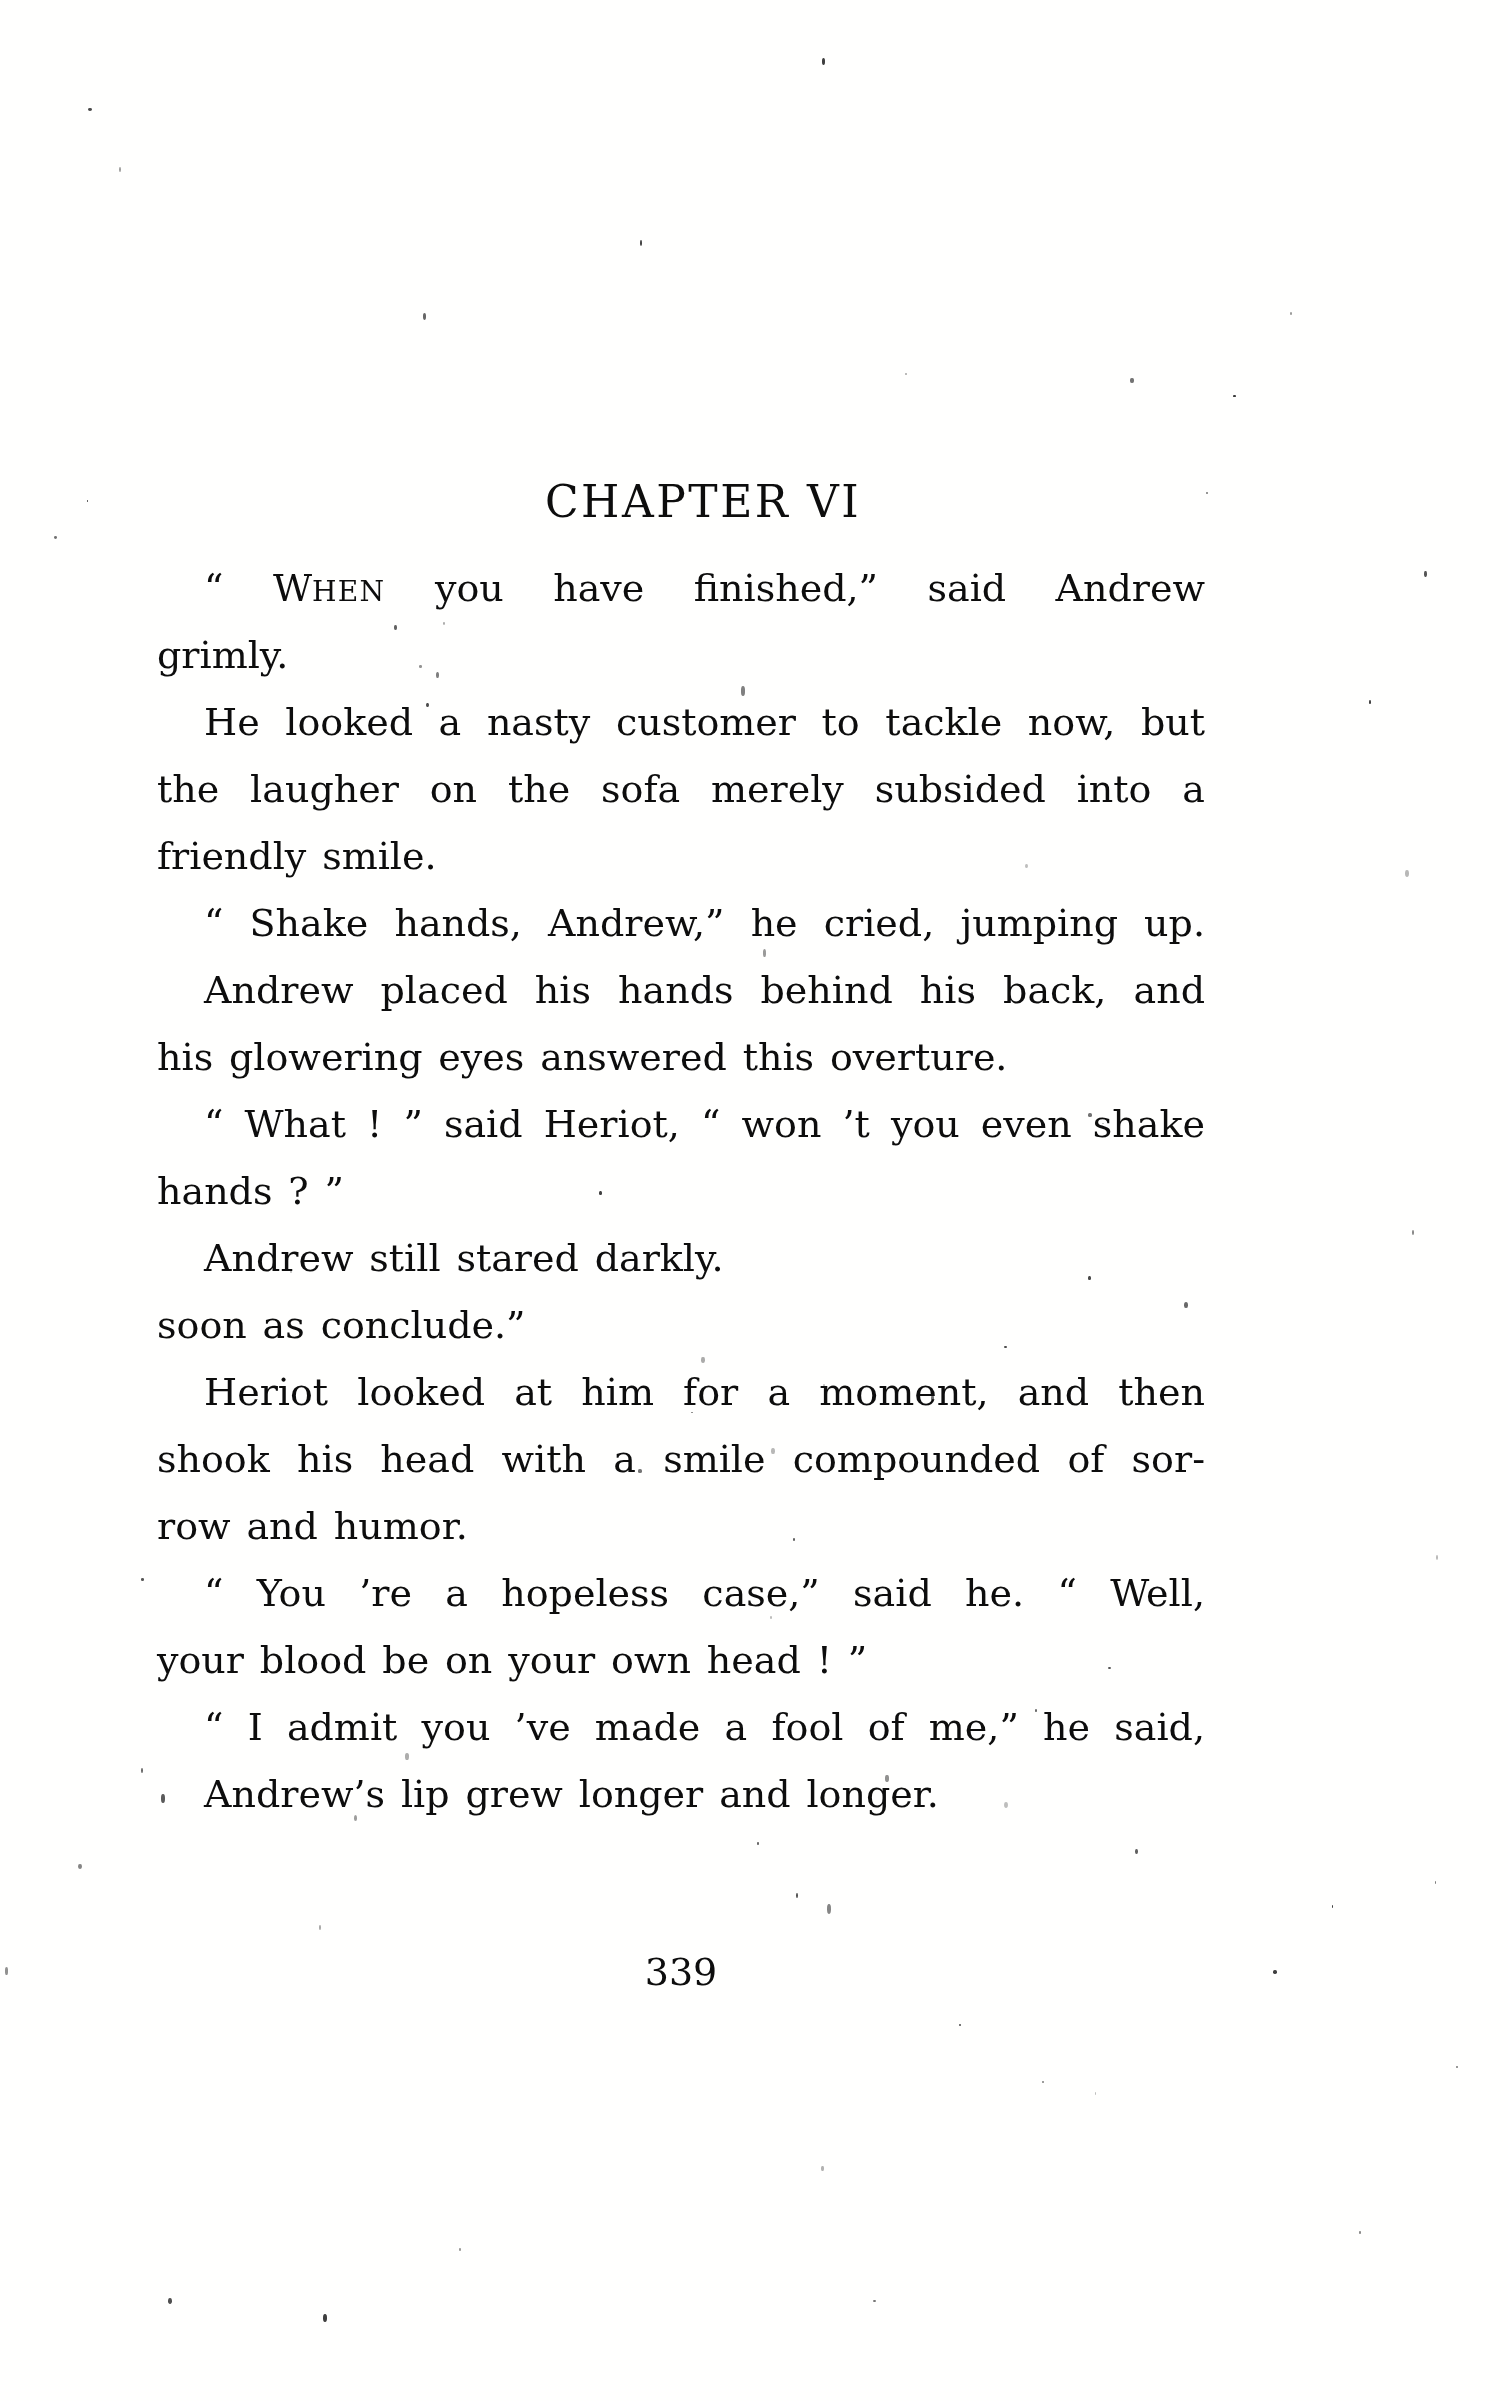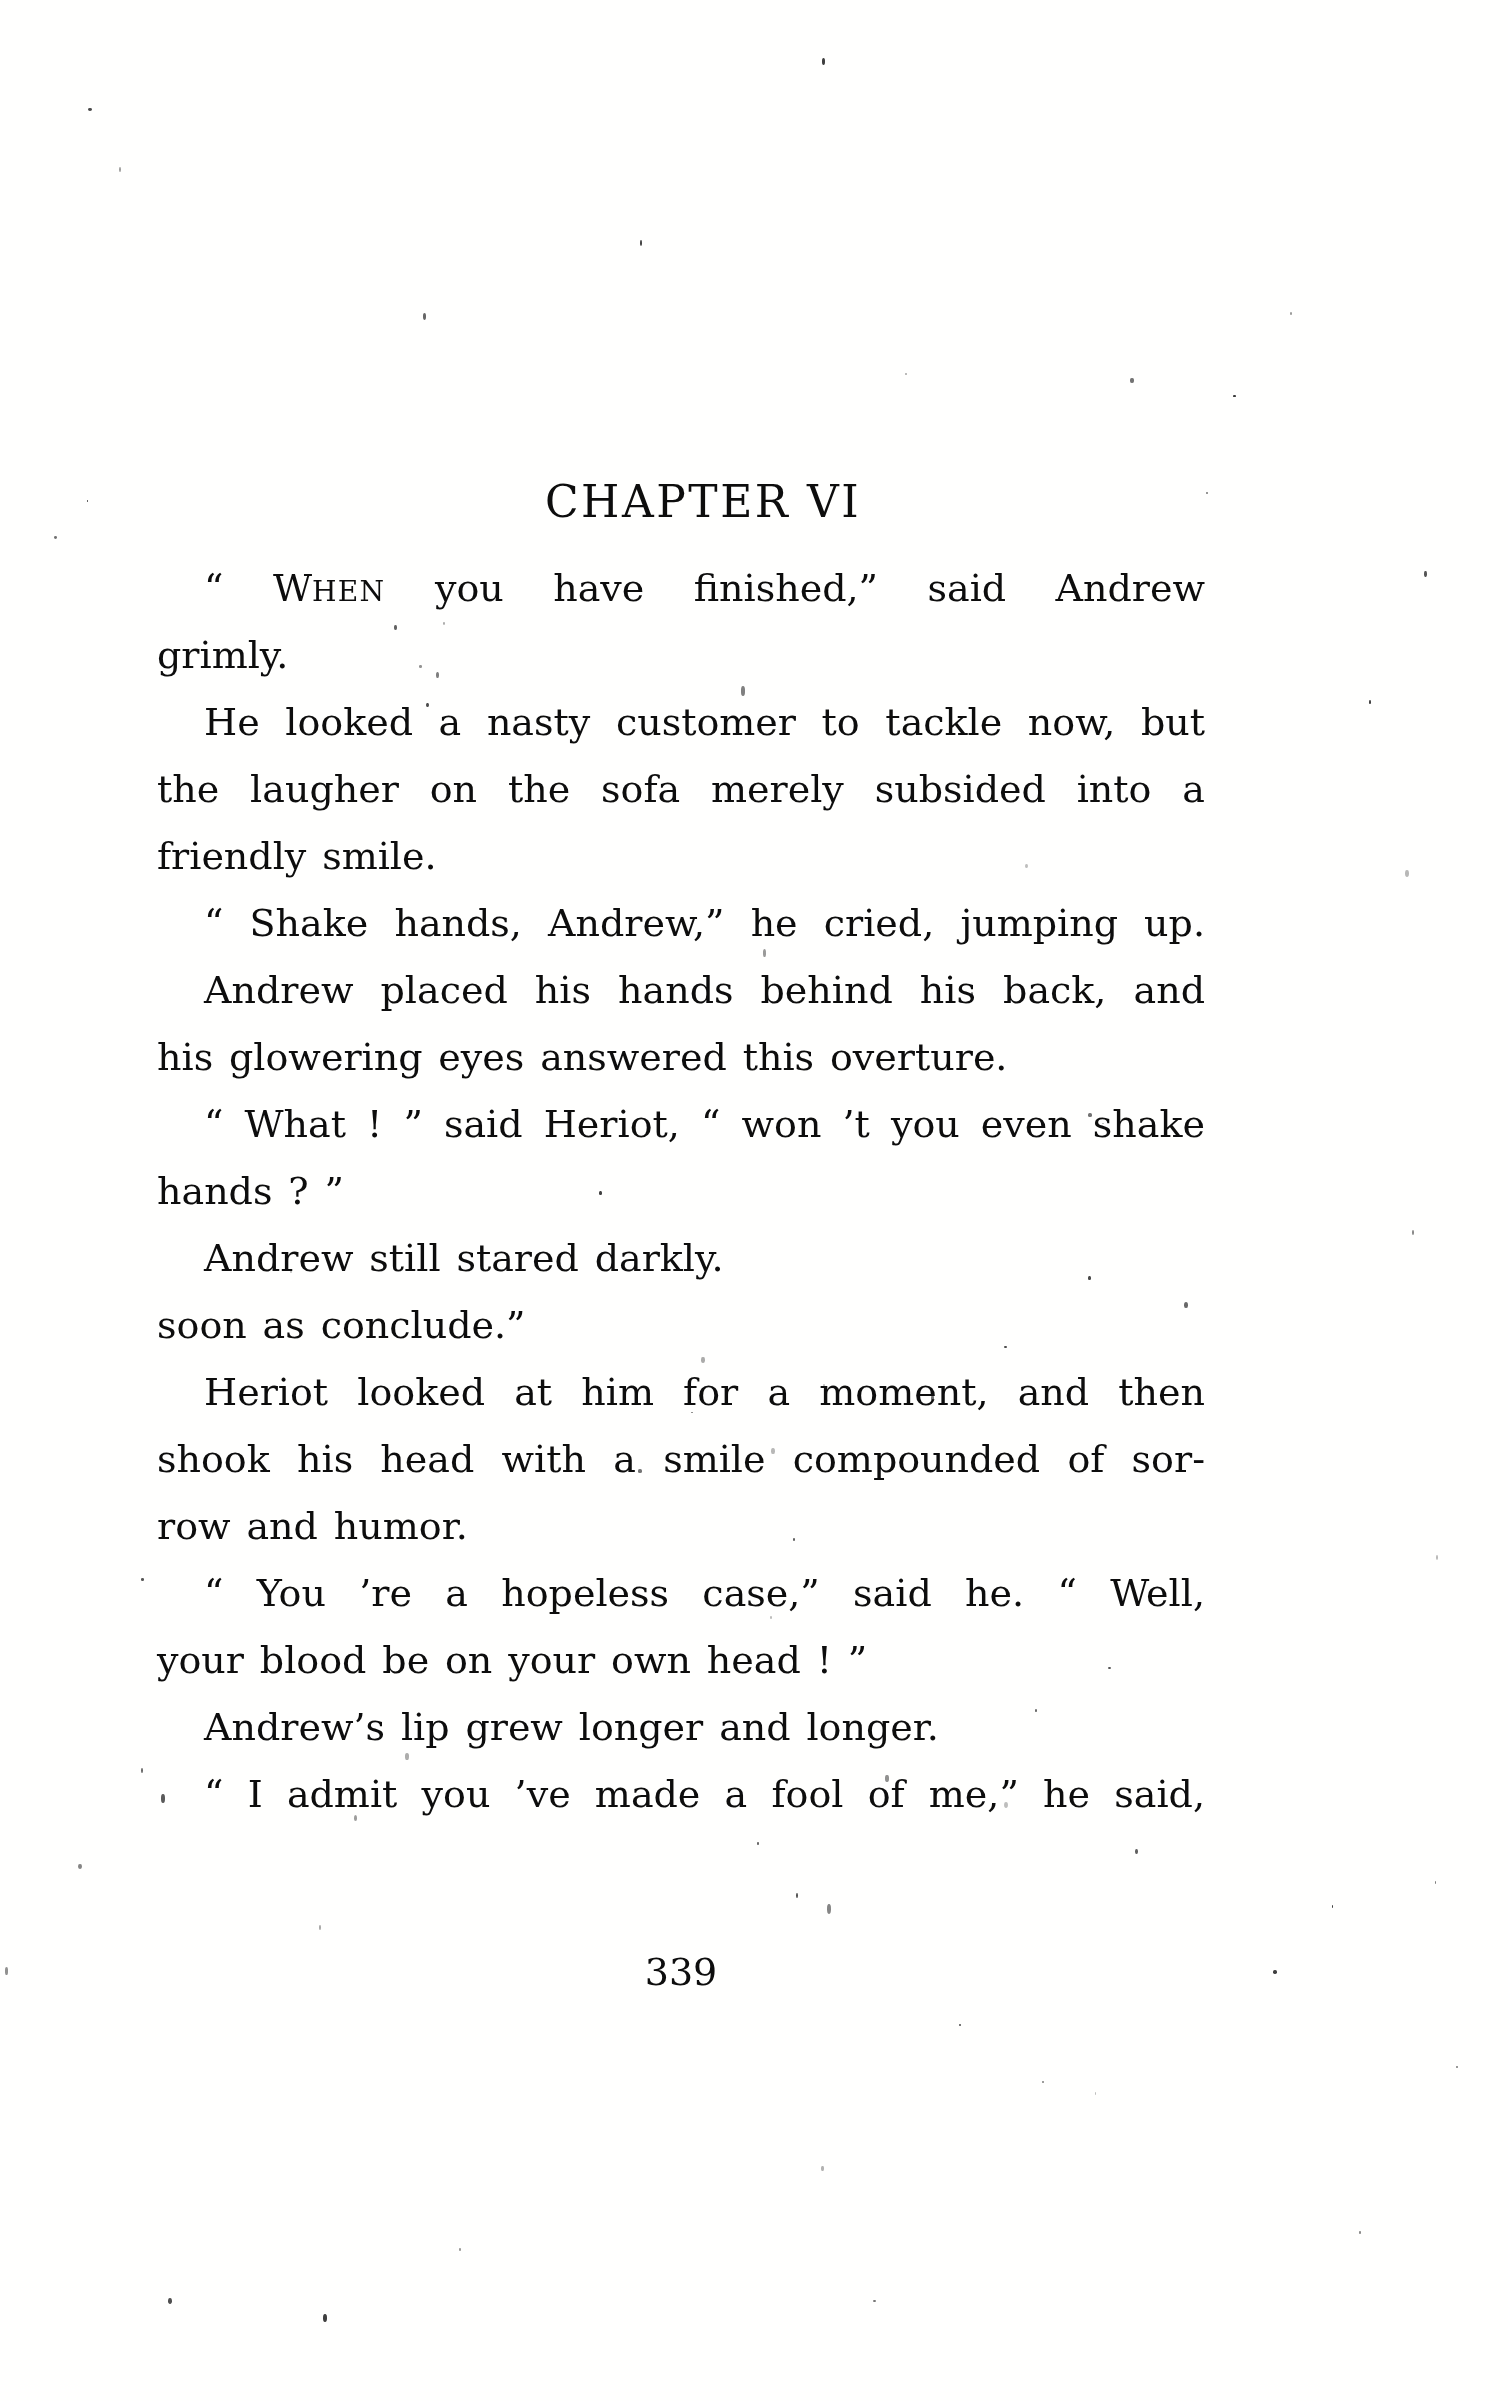--- a/index.html
+++ b/index.html
@@ -131,18 +131,18 @@
       <div class="line">his glowering eyes answered this overture.</div>
       <div class="line ind j">“ What ! ” said Heriot, “ won ’t you even shake</div>
       <div class="line">hands ? ”</div>
       <div class="line ind">Andrew still stared darkly.</div>
       <div class="line">soon as conclude.”</div>
       <div class="line ind j">Heriot looked at him for a moment, and then</div>
       <div class="line j">shook his head with a smile compounded of sor-</div>
       <div class="line">row and humor.</div>
       <div class="line ind j">“ You ’re a hopeless case,” said he.  “ Well,</div>
       <div class="line">your blood be on your own head ! ”</div>
+      <div class="line ind j">“ I admit you ’ve made a fool of me,” he said,</div>
       <div class="line ind">Andrew’s lip grew longer and longer.</div>
-      <div class="line ind j">“ I admit you ’ve made a fool of me,” he said,</div>
     </div>
   <div class="page-number">339</div>
 </div>
 
 
 </body></html>

